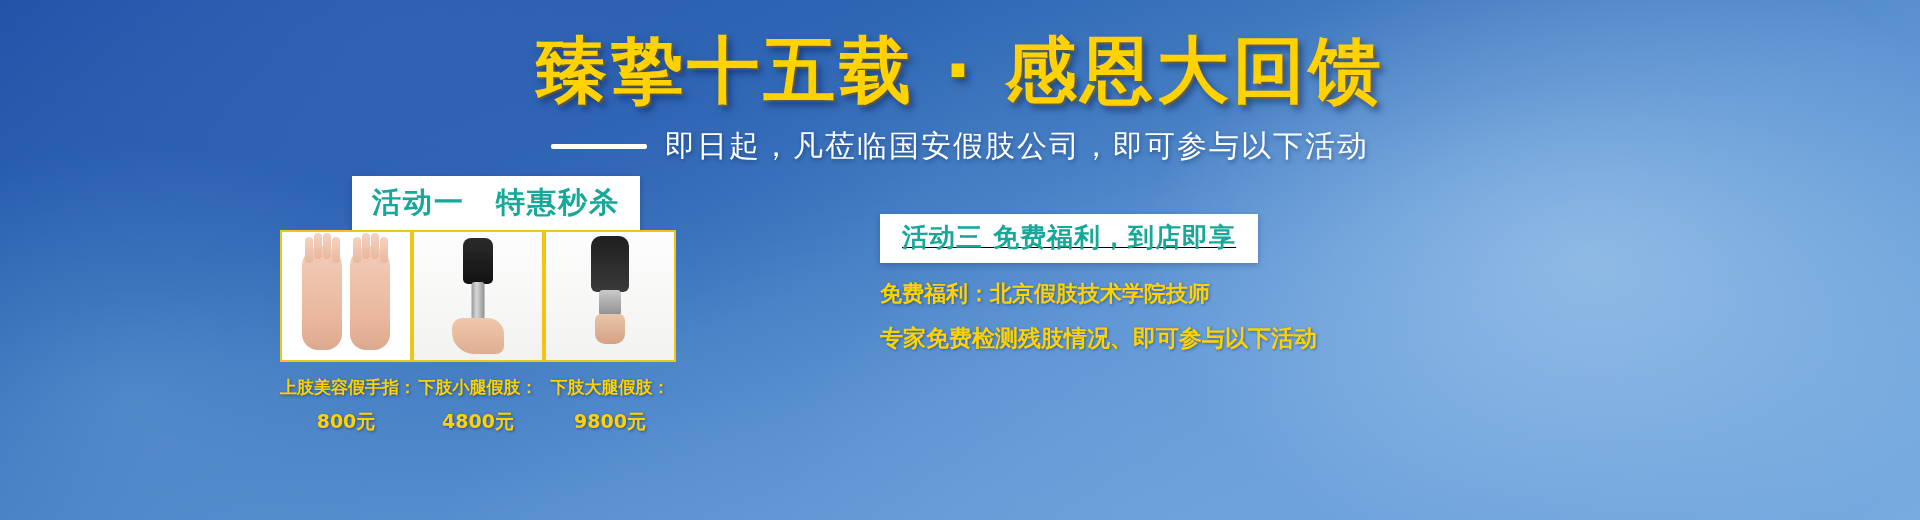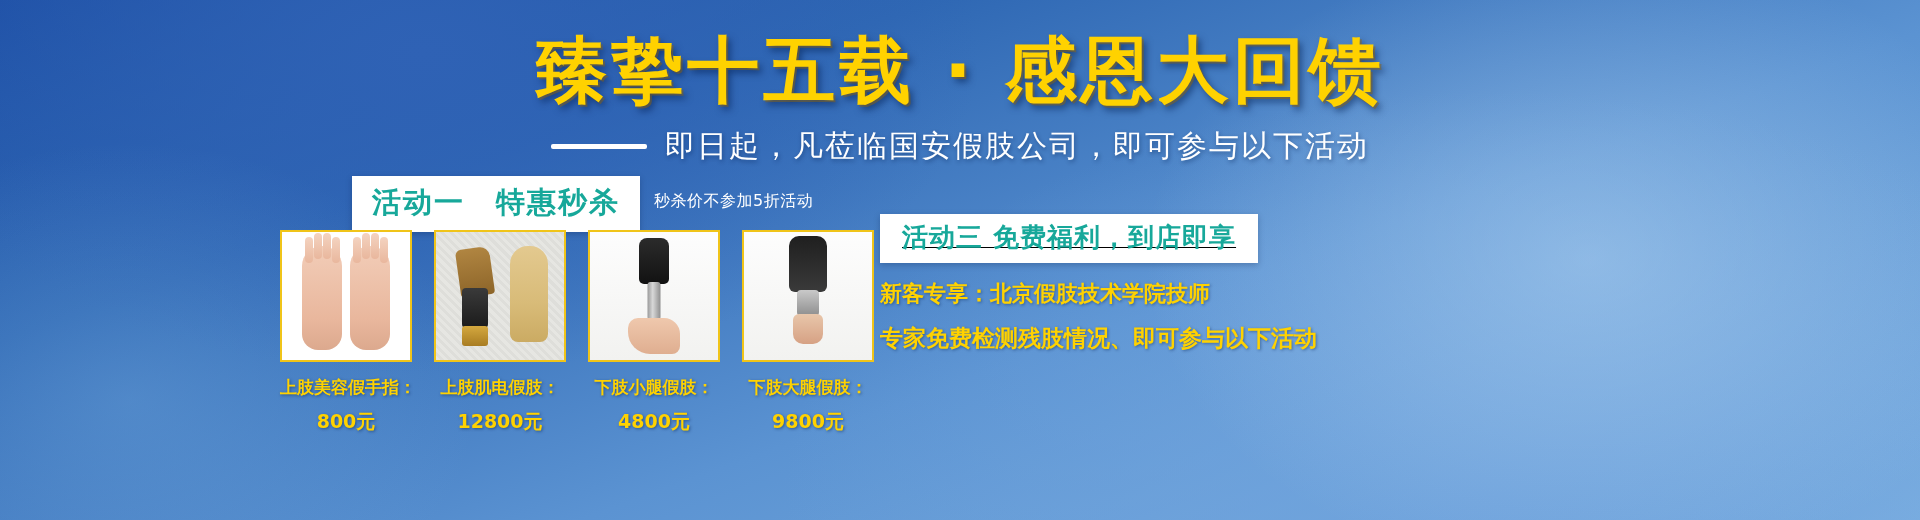--- a/index.html
+++ b/index.html
@@ -103,39 +103,38 @@
   }
   .white-box-text {
     font-size: 29px;
     font-weight: bold;
     color: #17a89a;
     letter-spacing: 2px;
     white-space: nowrap;
   }
   #activity-one-row {
     display: flex;
-    align-items: center;
+    align-items: flex-end;
     gap: 14px;
   }
   #seckill-note {
     font-size: 16px;
     color: #ffffff;
     white-space: nowrap;
     padding-bottom: 6px;
     letter-spacing: 0.5px;
   }
 
   
   #products {
     position: absolute;
     left: 280px;
     top: 230px;
     display: flex;
     align-items: flex-start;
-    gap: 22px;
   }
   .product {
     width: 132px;
     text-align: center;
   }
   .product-photo {
     width: 100%;
     height: 132px;
     background: #ffffff;
     border: 2px solid #f0c419;
@@ -356,21 +355,20 @@
   <div id="subtitle-row">
     <span id="subtitle-dash"></span>
     <span id="subtitle-text">即日起，凡莅临国安假肢公司，即可参与以下活动</span>
   </div>
 
   <div id="left-col">
     <div id="activity-one-row">
       <div class="white-box">
         <span class="white-box-text">活动一　特惠秒杀</span>
       </div>
-      <div id="seckill-note">秒杀价不参加5折活动</div>
     </div>
   </div>
 
   <div id="products">
 
     <div class="product">
       <div class="product-photo">
         <div class="hands">
           <div class="hand l">
             <span class="finger" style="left:3px;"></span>
@@ -383,32 +381,20 @@
             <span class="finger" style="left:12px; top:-13px;"></span>
             <span class="finger" style="left:21px; top:-13px;"></span>
             <span class="finger" style="left:30px;"></span>
           </div>
         </div>
       </div>
       <div class="product-label">上肢美容假手指：</div>
       <div class="product-price">800元</div>
     </div>
 
-    <div class="product">
-      <div class="product-photo">
-        <div class="arm-bg">
-          <div class="myo-brown"></div>
-          <div class="myo-black"></div>
-          <div class="myo-gold"></div>
-          <div class="myo-glove"></div>
-        </div>
-      </div>
-      <div class="product-label">上肢肌电假肢：</div>
-      <div class="product-price">12800元</div>
-    </div>
 
     <div class="product">
       <div class="product-photo tall">
         <div class="leg-bg">
           <div class="leg-socket"></div>
           <div class="leg-pylon"></div>
           <div class="leg-foot"></div>
         </div>
       </div>
       <div class="product-label">下肢小腿假肢：</div>
@@ -428,18 +414,18 @@
     </div>
 
   </div>
 
   <div id="right-col">
 
 
     <div id="activity-three-box" class="right-box">
       <span class="right-box-text">活动三 免费福利，到店即享</span>
     </div>
-    <div id="benefit-line-1">新客专享：北京假肢技术学院技师</div>
+    <div id="benefit-line-1">免费福利：北京假肢技术学院技师</div>
     <div id="benefit-line-2">专家免费检测残肢情况、即可参与以下活动</div>
 
   </div>
 
 </div>
 
 </body></html>

